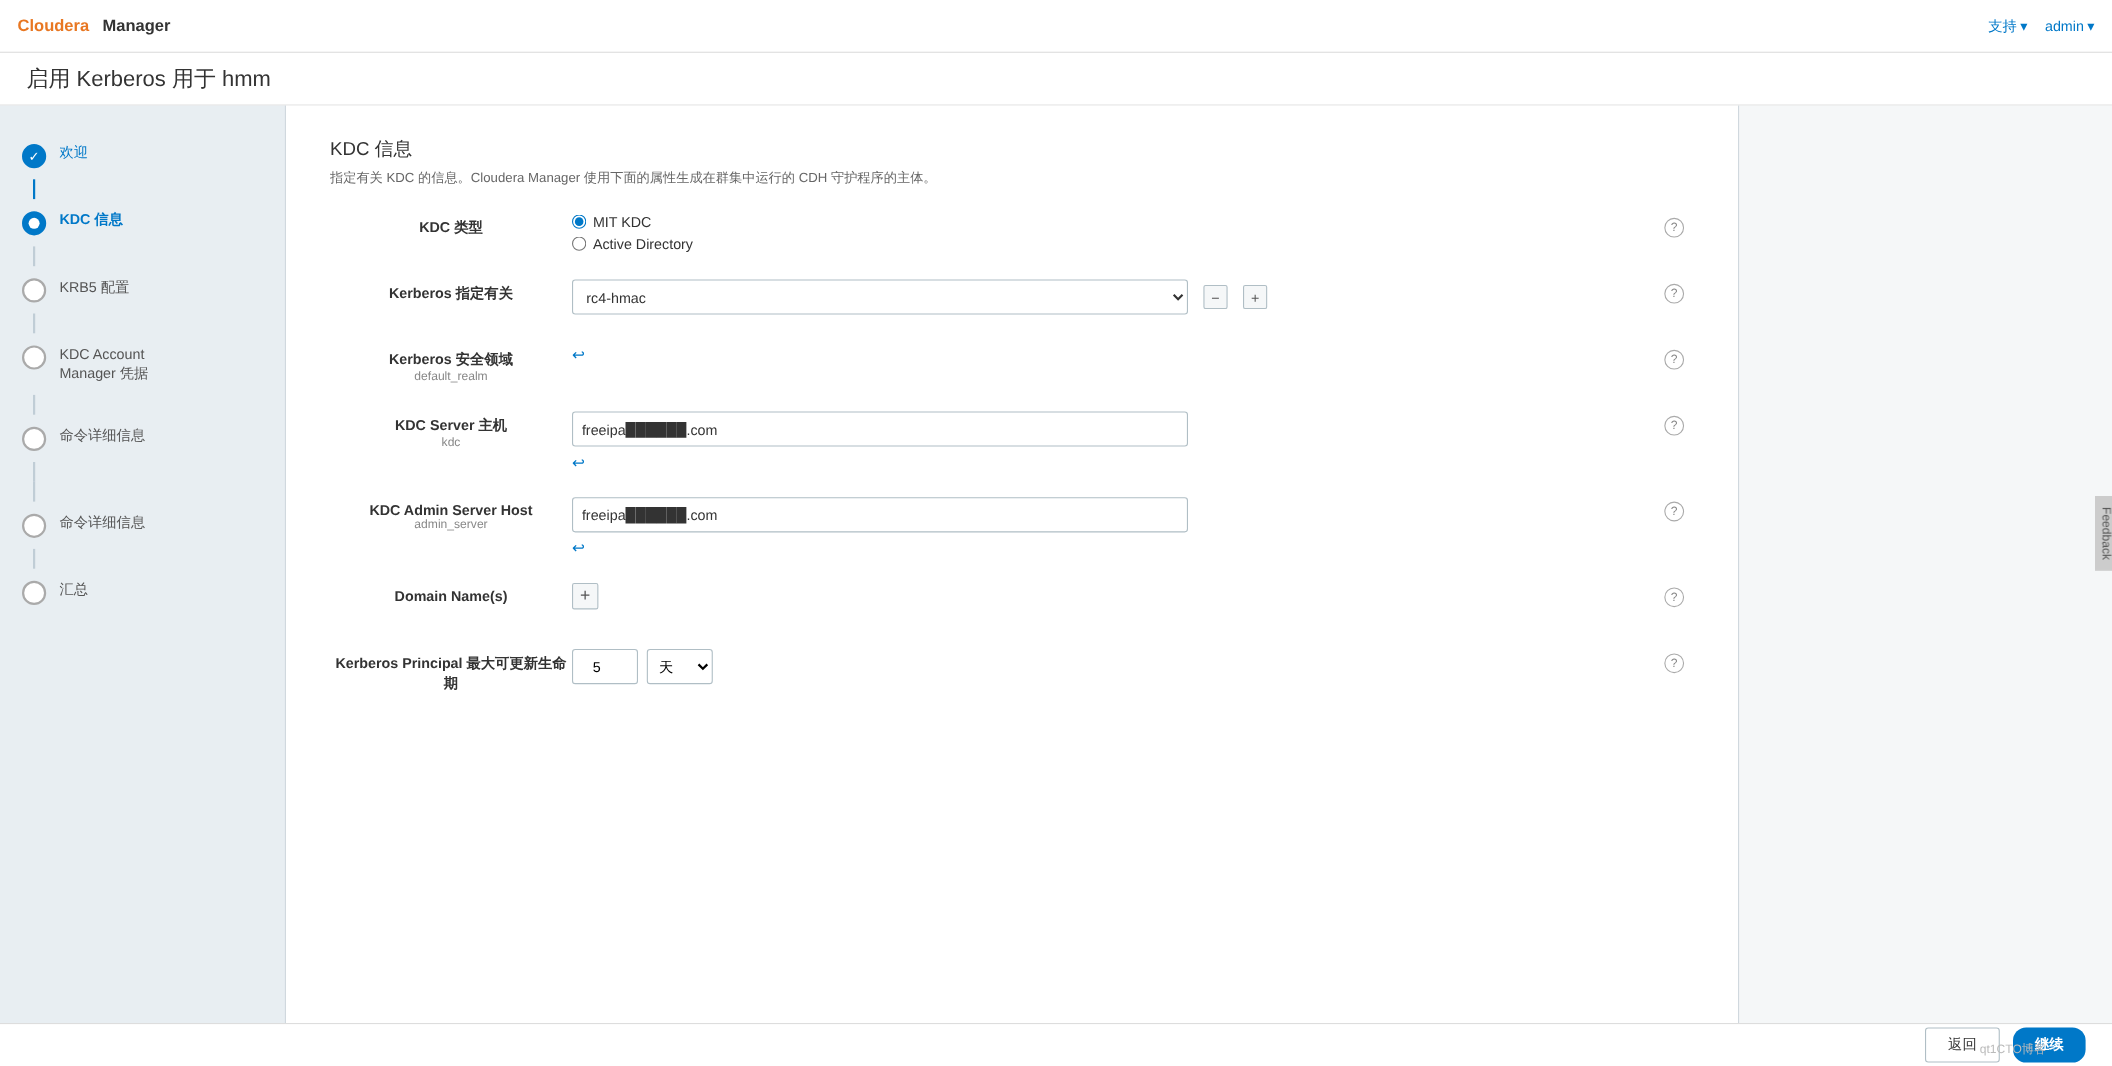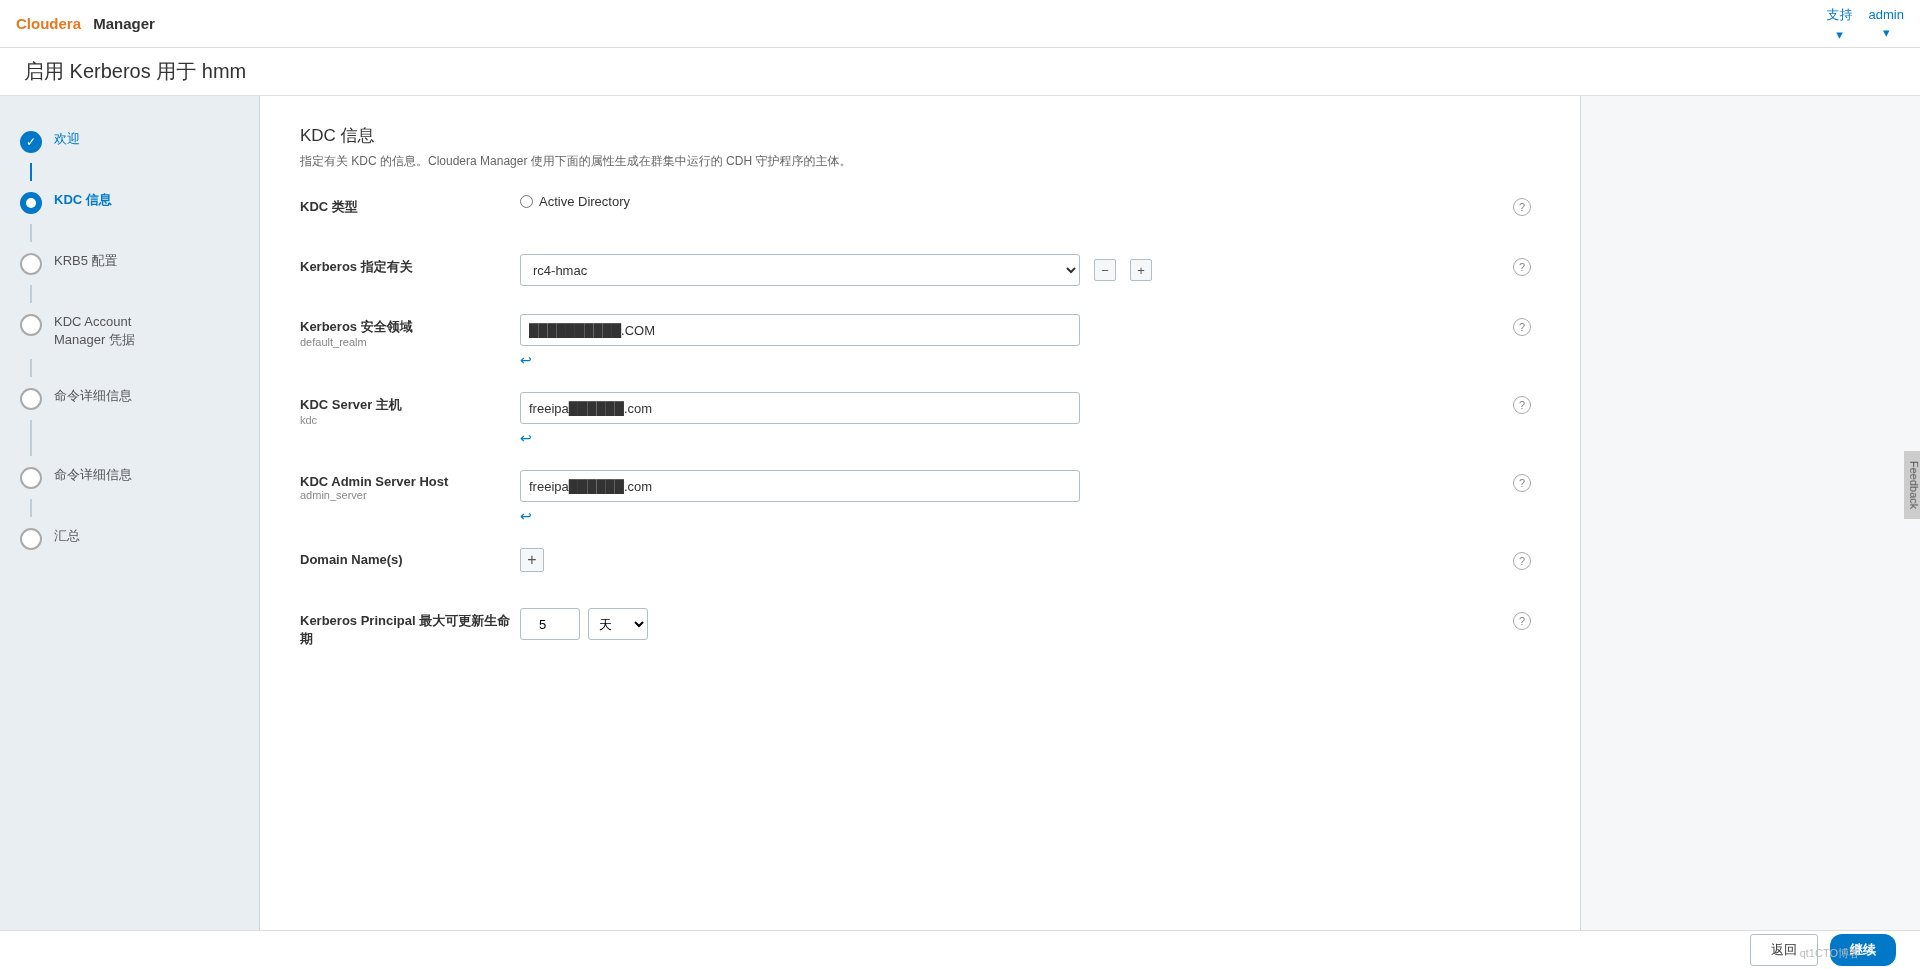--- a/index.html
+++ b/index.html
@@ -31,21 +31,20 @@
       align-items: center;
       gap: 16px;
     }
     .header-right .nav-item {
       color: #0078c8;
       cursor: pointer;
       font-size: 13px;
       display: flex;
       align-items: center;
       gap: 3px;
-      flex-direction: column;
     }
 
     
     .page-title-bar {
       background: #fff;
       padding: 10px 24px;
       font-size: 20px;
       font-weight: 300;
       color: #333;
       border-bottom: 1px solid #e0e0e0;
@@ -152,20 +151,21 @@
     .form-row {
       display: flex;
       align-items: flex-start;
       margin-bottom: 24px;
       min-height: 36px;
     }
     .form-label-col {
       width: 220px;
       flex-shrink: 0;
       padding-top: 4px;
+      text-align: center;
     }
     .form-label {
       font-size: 13px;
       font-weight: bold;
       color: #333;
     }
     .form-sublabel {
       font-size: 11px;
       color: #888;
     }
@@ -467,20 +467,24 @@
     <div class="section-title">KDC 信息</div>
     <div class="section-desc">指定有关 KDC 的信息。Cloudera Manager 使用下面的属性生成在群集中运行的 CDH 守护程序的主体。</div>
 
     <div class="form-row">
       <div class="form-label-col">
         <div class="form-label">KDC 类型</div>
       </div>
       <div class="form-control-col">
         <div class="radio-group">
           <label class="radio-item">
+            <input type="radio" name="kdc_type" value="mit" checked="" style="">
+            <span class="radio-label">MIT KDC</span>
+          </label>
+          <label class="radio-item">
             <input type="radio" name="kdc_type" value="ad" style="">
             <span class="radio-label">Active Directory</span>
           </label>
         </div>
       </div>
       <div class="form-help-col">
         <div class="help-icon">?</div>
       </div>
     </div>
 
@@ -504,21 +508,20 @@
         <div class="help-icon">?</div>
       </div>
     </div>
 
     <div class="form-row">
       <div class="form-label-col">
         <div class="form-label">Kerberos 安全领域</div>
         <div class="form-sublabel">default_realm</div>
       </div>
       <div class="form-control-col">
-        <input type="text" class="form-input" value="██████████.COM" style="">
         <button class="reset-btn" title="Reset">↩</button>
       </div>
       <div class="form-help-col">
         <div class="help-icon">?</div>
       </div>
     </div>
 
     <div class="form-row">
       <div class="form-label-col">
         <div class="form-label">KDC Server 主机</div>

